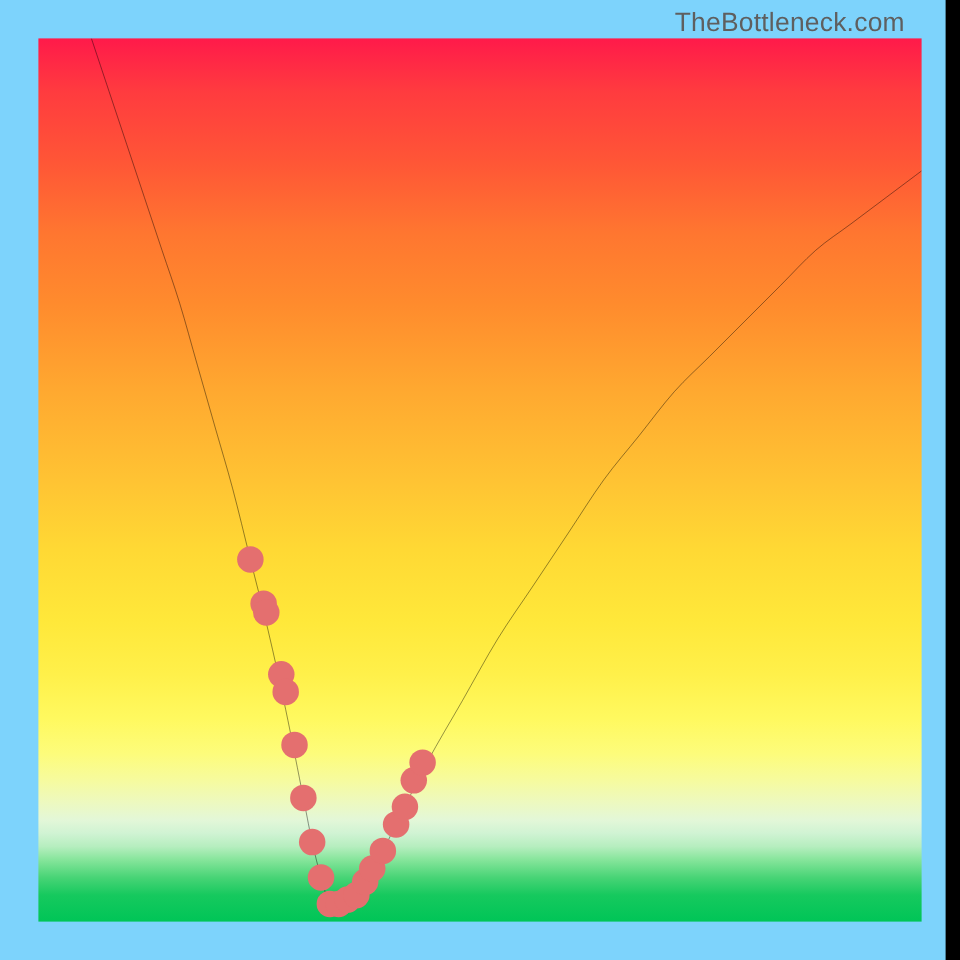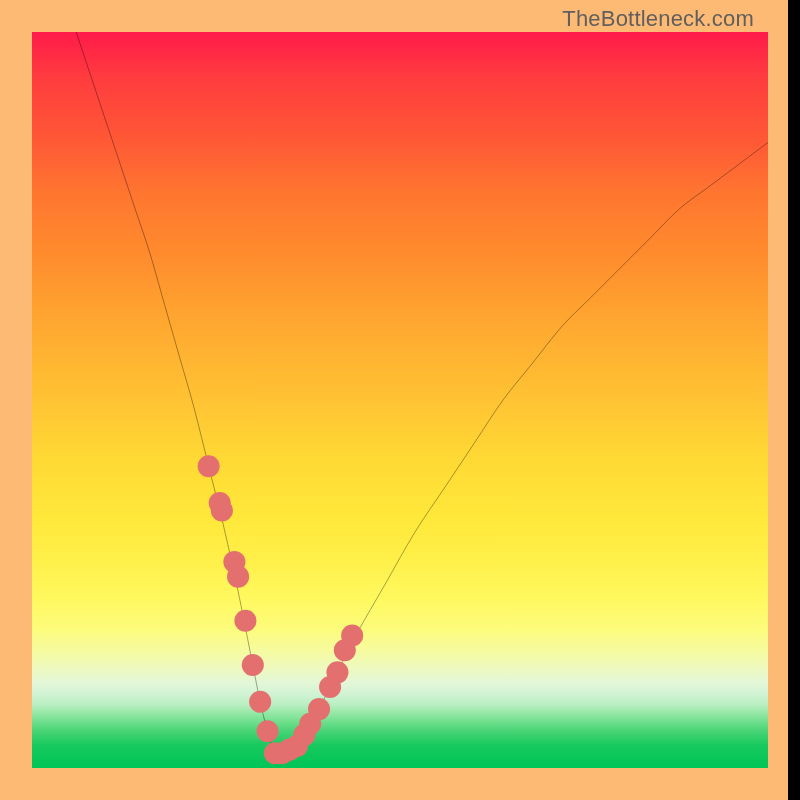--- a/index.html
+++ b/index.html
@@ -8,21 +8,21 @@
     width: 800px;
     height: 800px;
     overflow: hidden;
     background: #000;
     font-family: Arial, Helvetica, sans-serif;
   }
   .frame {
     position: absolute;
     top: 0; left: 0;
     width: 788px; height: 800px;
-    background: #fdba74;
+    background: #7dd3fc;
   }
   .plot-area {
     position: absolute;
     top: 32px;
     left: 32px;
     width: 736px;
     height: 736px;
     overflow: hidden;
     
     background: linear-gradient(to bottom,

